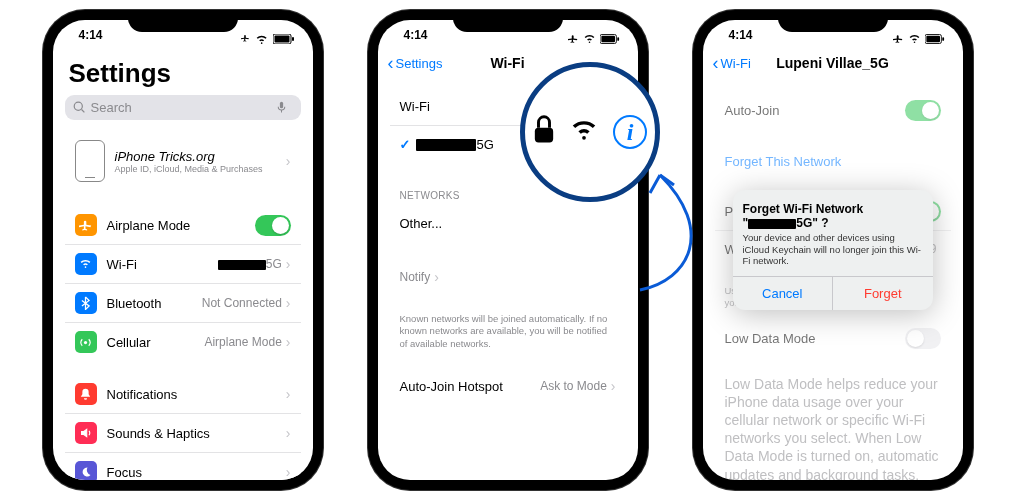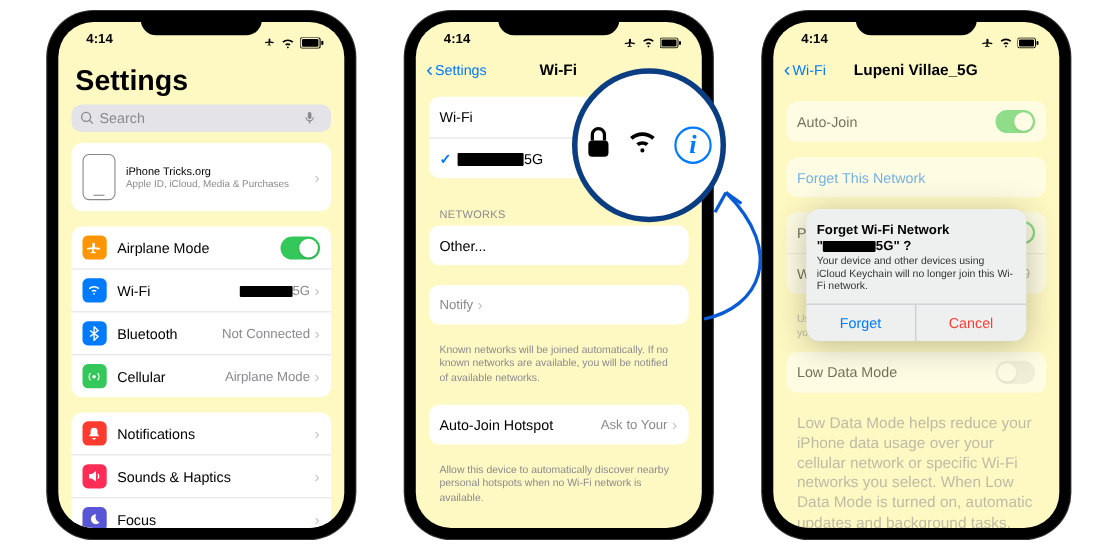--- a/index.html
+++ b/index.html
@@ -20,21 +20,21 @@
     background: #000;
     border-radius: 42px;
     padding: 10px;
     position: relative;
     box-shadow: 0 0 0 1px #333;
     overflow: hidden;
   }
   .screen {
     width: 100%;
     height: 100%;
-    background: #fef9c3;
+    background: #ffffff;
     border-radius: 32px;
     overflow: hidden;
     position: relative;
   }
   .notch {
     position: absolute;
     top: 0; left: 50%;
     transform: translateX(-50%);
     width: 110px; height: 22px;
     background: #000;
@@ -90,21 +90,21 @@
     display:flex; align-items:center; padding:10px;
   }
   .appleid .phone-icn {
     width:30px; height:42px; border:1.5px solid #888; border-radius:6px; margin-right:10px;
     position:relative;
   }
   .appleid .phone-icn::after {
     content:''; position:absolute; bottom:3px; left:50%; transform:translateX(-50%);
     width:10px; height:1.5px; background:#888;
   }
-  .appleid .texts .t1 { font-size:10px; font-weight:500; }
+  .appleid .texts .t1 { font-size:13px; font-weight:500;font-style:italic; }
   .appleid .texts .t2 { font-size:9px; color:#8a8a8e; }
 
   
   .navbar {
     display:flex; align-items:center; padding:4px 10px 6px; font-size:14px;
     position:relative; height:28px;
   }
   .navbar .back { color:#007aff; display:flex; align-items:center; gap:2px; font-size:13px; z-index:2;}
   .navbar .title { position:absolute; left:0; right:0; text-align:center; font-weight:600; font-size:14px;}
   .section-hdr { font-size:10px; color:#8a8a8e; padding:14px 22px 4px; text-transform:uppercase; letter-spacing:.3px;}
@@ -341,25 +341,24 @@
       <div class="row">
         <span class="value">Notify</span>
         <span class="chev">›</span>
       </div>
     </div>
     <div class="footer-txt">Known networks will be joined automatically. If no known networks are available, you will be notified of available networks.</div>
 
     <div class="card" style="margin-top:18px">
       <div class="row">
         <span class="label">Auto-Join Hotspot</span>
-        <span class="value">Ask to Your</span>
-        <span class="chev">›</span>
-      </div>
-    </div>
-    <div class="footer-txt">Allow this device to automatically discover nearby personal hotspots when no Wi-Fi network is available.</div>
+        <span class="value">Ask to Mode</span>
+        <span class="chev">›</span>
+      </div>
+    </div>
   </div>
 </div>
 
 <div class="mag">
   <span class="lock">
     <svg viewBox="0 0 12 16" fill="#000">
         <rect x="1" y="7" width="10" height="8" rx="2"></rect>
         <path d="M3 7V4a3 3 0 016 0v3" fill="none" stroke="#000" stroke-width="1.6"></path>
       </svg>
   </span>
@@ -447,20 +446,20 @@
     <div class="alert-backdrop">
       <div class="alert">
         <div class="body">
           <div class="t">
             <span>Forget Wi-Fi Network</span><br>
             "<span class="redact sm"></span><span>5G" ?</span>
           </div>
           <div class="m">Your device and other devices using iCloud Keychain will no longer join this Wi-Fi network.</div>
         </div>
         <div class="btns">
+          <div class="btn">Cancel</div>
           <div class="btn">Forget</div>
-          <div class="btn">Cancel</div>
         </div>
       </div>
     </div>
 
   </div>
 </div>
 
 </body></html>

